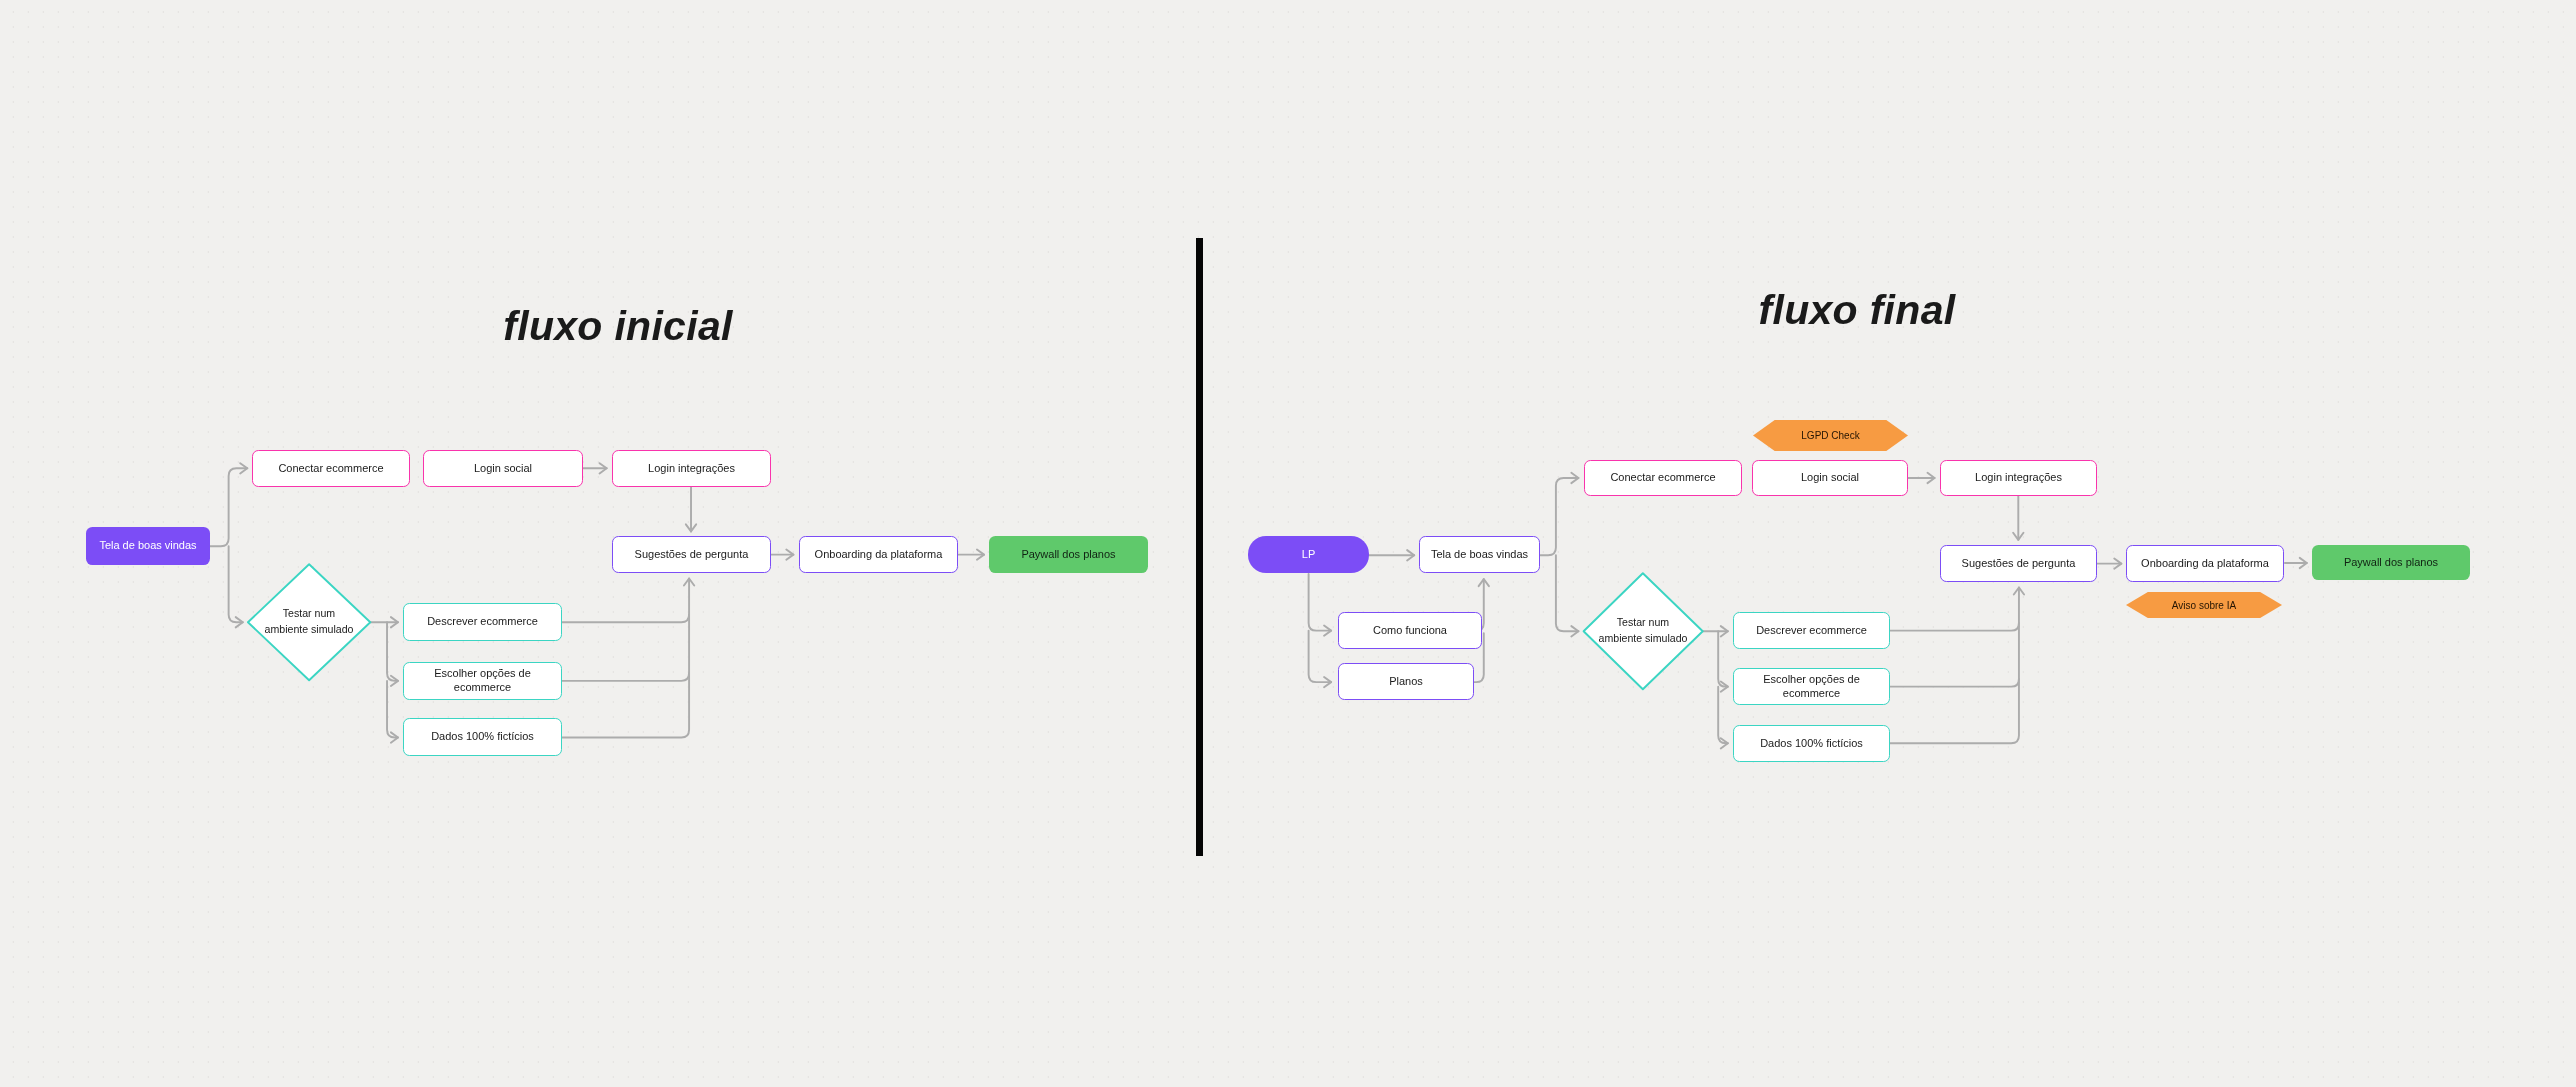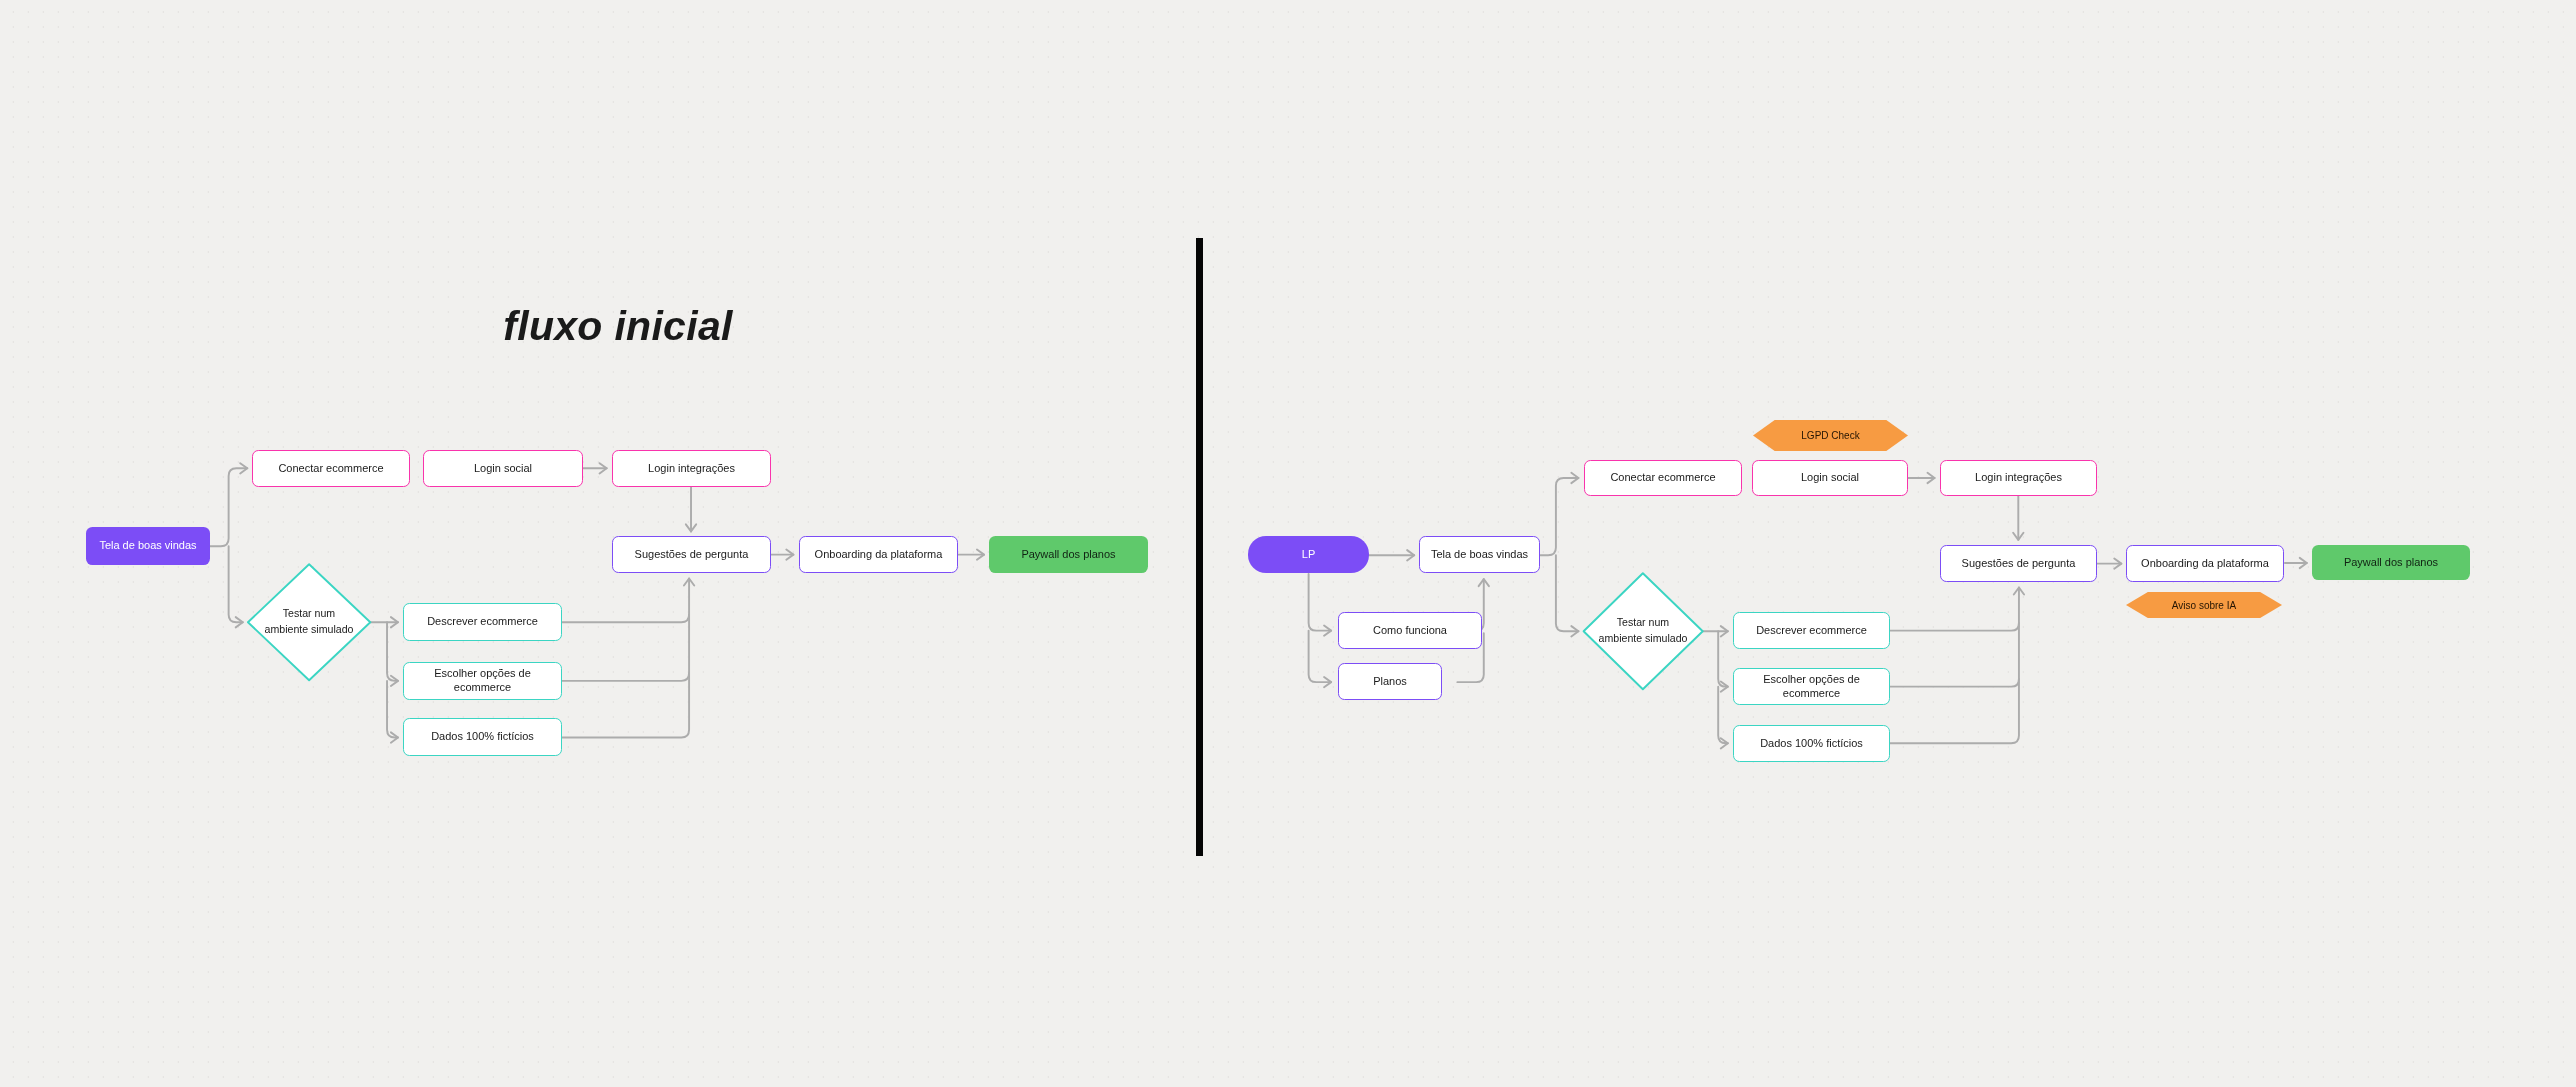--- a/index.html
+++ b/index.html
@@ -81,20 +81,21 @@
       <path d="M 2935 979 H 3123 Q 3135 979 3135 967"></path>
       <path d="M 3256 875 H 3294" marker-end="url(#arw)"></path>
       <path d="M 3548 874 H 3582" marker-end="url(#arw)"></path>
     </g>
 
     <polygon points="385,966 480,876 575,966 480,1056" fill="#ffffff" style="stroke:var(--teal,#3bd5c3)" stroke-width="3" stroke-linejoin="round"></polygon>
     <polygon points="2459,980 2551,890 2644,980 2551,1070" fill="#ffffff" style="stroke:var(--teal,#3bd5c3)" stroke-width="3" stroke-linejoin="round"></polygon>
   </svg>
 
   <div class="flow-title" style="left:425px;top:303px;">fluxo inicial</div>
+  <div class="flow-title" style="left:1664px;top:287px;">fluxo final</div>
 
   <div class="divider" style="left:1196px;top:238px;width:7px;height:618px;"></div>
 
   <div class="node fill-purple" style="left:86px;top:527px;width:124px;height:38px;">Tela de boas vindas</div>
 
   <div class="node outline-pink" style="left:252px;top:450px;width:158px;height:37px;">Conectar ecommerce</div>
   <div class="node outline-pink" style="left:423px;top:450px;width:160px;height:37px;">Login social</div>
   <div class="node outline-pink" style="left:612px;top:450px;width:159px;height:37px;">Login integrações</div>
 
   <div class="diamond-label" style="left:264px;top:590px;width:90px;height:64px;">Testar num ambiente simulado</div>
@@ -103,21 +104,21 @@
   <div class="node outline-teal" style="left:403px;top:662px;width:159px;height:38px;">Escolher opções de ecommerce</div>
   <div class="node outline-teal" style="left:403px;top:718px;width:159px;height:38px;">Dados 100% fictícios</div>
 
   <div class="node outline-purple" style="left:612px;top:536px;width:159px;height:37px;">Sugestões de pergunta</div>
   <div class="node outline-purple" style="left:799px;top:536px;width:159px;height:37px;">Onboarding da plataforma</div>
   <div class="node fill-green" style="left:989px;top:536px;width:159px;height:37px;">Paywall dos planos</div>
 
   <div class="node fill-purple" style="left:1248px;top:536px;width:121px;height:37px;border-radius:18px;">LP</div>
   <div class="node outline-purple" style="left:1419px;top:536px;width:121px;height:37px;">Tela de boas vindas</div>
   <div class="node outline-purple" style="left:1338px;top:612px;width:144px;height:37px;">Como funciona</div>
-  <div class="node outline-purple" style="left:1338px;top:663px;width:104px;height:37px;">Planos</div>
+  <div class="node outline-purple" style="left:1338px;top:663px;width:136px;height:37px;">Planos</div>
 
   <div class="hex" style="left:1753px;top:420px;width:155px;height:31px;">LGPD Check</div>
 
   <div class="node outline-pink" style="left:1584px;top:460px;width:158px;height:36px;">Conectar ecommerce</div>
   <div class="node outline-pink" style="left:1752px;top:460px;width:156px;height:36px;">Login social</div>
   <div class="node outline-pink" style="left:1940px;top:460px;width:157px;height:36px;">Login integrações</div>
 
   <div class="diamond-label" style="left:1598px;top:599px;width:90px;height:64px;">Testar num ambiente simulado</div>
 
   <div class="node outline-teal" style="left:1733px;top:612px;width:157px;height:37px;">Descrever ecommerce</div>

